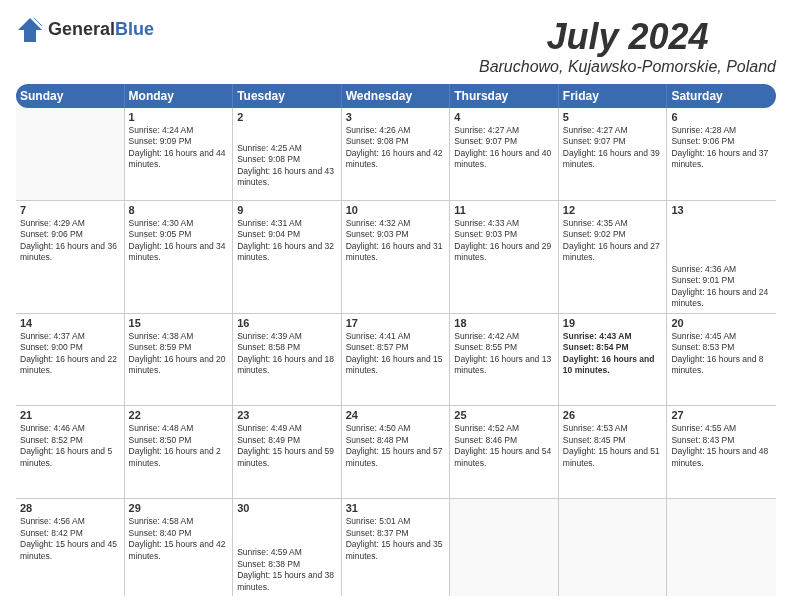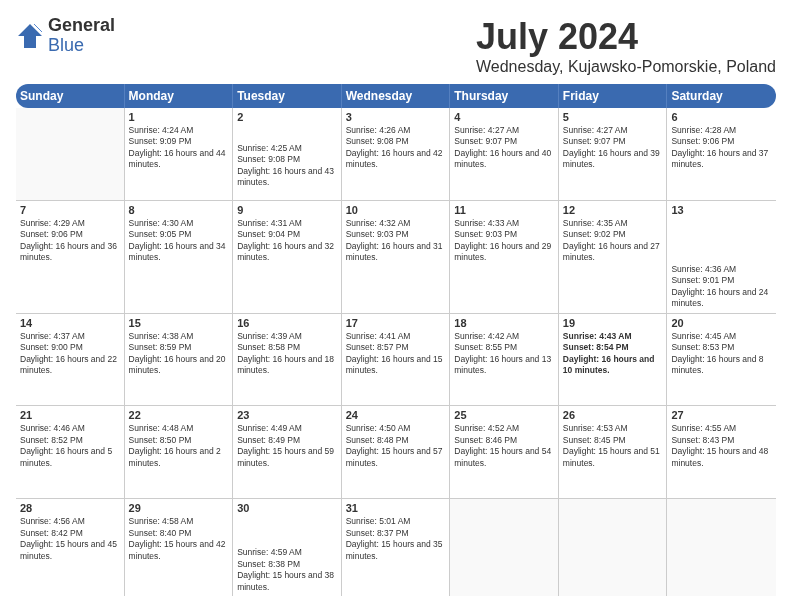--- a/index.html
+++ b/index.html
@@ -23,39 +23,40 @@
       align-items: flex-start;
       margin-bottom: 8px;
     }
     .logo {
       display: flex;
       align-items: center;
       gap: 4px;
     }
     .logo-text {
       display: flex;
-      flex-direction: column;
+      flex-direction: row;
       line-height: 1.1;
     }
     .logo-general {
       font-size: 18px;
       font-weight: bold;
       color: #333;
     }
     .logo-blue {
       font-size: 18px;
-      font-weight: normal;
+      font-weight: bold;
       color: #3a6ab0;
     }
     .logo-icon {
       width: 28px;
       height: 28px;
     }
     .title-block {
-      text-align: left;
+      text-align: center;
+      font-style: italic;
     }
     .main-title {
       font-size: 36px;
       font-weight: bold;
       color: #333;
     }
     .subtitle {
       font-size: 16px;
       color: #333;
     }
@@ -123,21 +124,21 @@
         <polygon points="14,2 26,14 20,14 20,26 8,26 8,14 2,14" fill="#3a6ab0"></polygon>
         <polygon points="18,2 26,10" fill="#5a8ad0" stroke="#5a8ad0" stroke-width="1"></polygon>
       </svg>
       <div class="logo-text">
         <span class="logo-general">General</span>
         <span class="logo-blue">Blue</span>
       </div>
     </div>
     <div class="title-block">
       <div class="main-title">July 2024</div>
-      <div class="subtitle">Wednesday, Kujawsko-Pomorskie, Poland</div>
+      <div class="subtitle">Baruchowo, Kujawsko-Pomorskie, Poland</div>
     </div>
   </div>
 
   <div class="calendar">
     <div class="cal-header">
       <div class="cal-header-cell">Sunday</div>
       <div class="cal-header-cell">Monday</div>
       <div class="cal-header-cell">Tuesday</div>
       <div class="cal-header-cell">Wednesday</div>
       <div class="cal-header-cell">Thursday</div>

